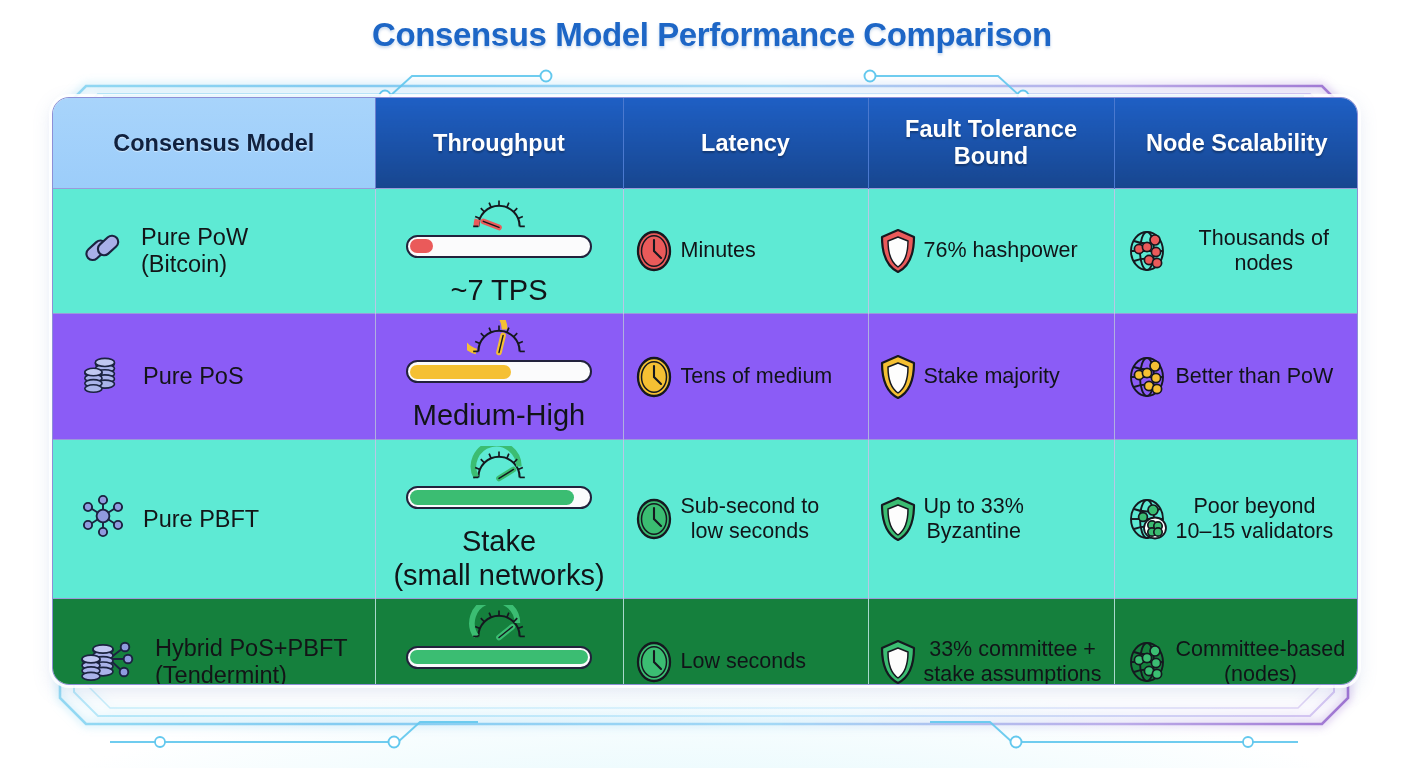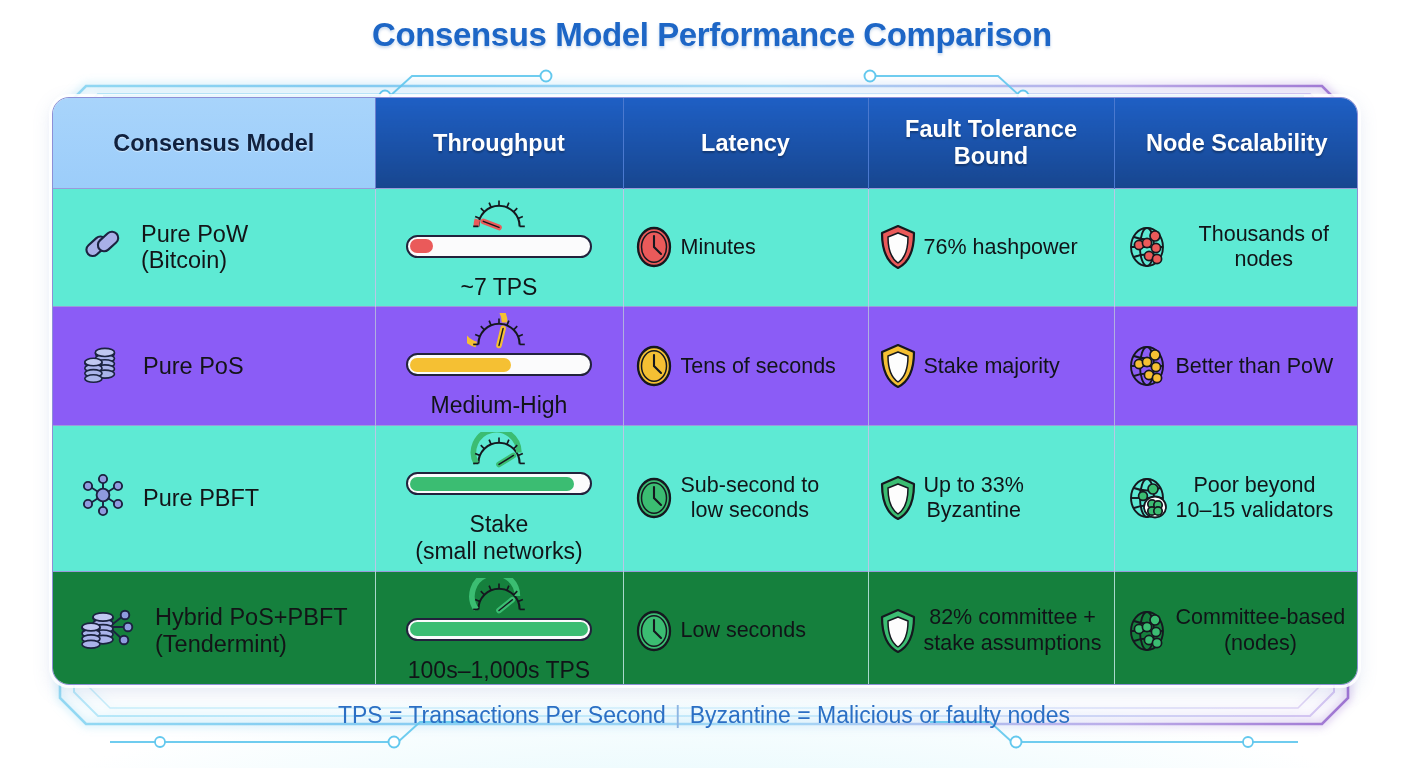--- a/index.html
+++ b/index.html
@@ -108,21 +108,21 @@
   .gauge { margin-bottom: -2px; }
   .bar-outer {
     width: 186px; height: 23px;
     border: 2.6px solid #22223c;
     border-radius: 13px;
     background: #fbfbfc;
     padding: 2.3px;
     overflow: hidden;
   }
   .bar-fill { height: 100%; border-radius: 10px; }
-  .meter-label { margin-top: 16px; font-size: 23px; white-space: pre-line; line-height: 1.16; }
+  .meter-label { margin-top: 16px; font-size: 29px; white-space: pre-line; line-height: 1.16; }
 
   
   #legend {
     position: absolute; top: 702px; left: 0; width: 1408px;
     text-align: center;
     font-size: 23px;
     color: #2b6fc4;
   }
   #legend .sep { color: #8fb6e2; margin: 0 9px; font-weight: 300; }
 </style>
@@ -342,21 +342,21 @@
         <span class="meter-label cell-txt">Medium-High</span>
       </div>
     </td>
     <td>
       <div class="cell-stack">
         <span class="glyph"><svg width="46" height="50" viewBox="0 0 46 50">
         <ellipse cx="23" cy="25" rx="16" ry="19" fill="#f5c033" stroke="#15181f" stroke-width="2.3"></ellipse>
         <ellipse cx="23" cy="25" rx="12.5" ry="15.2" fill="none" stroke="#15181f" stroke-width="1.5"></ellipse>
         <path d="M23 14 L23 25 L30 32" fill="none" stroke="#15181f" stroke-width="2.1" stroke-linecap="round"></path>
                   </svg></span>
-        <span class="cell-txt">Tens of seconds</span>
+        <span class="cell-txt">Tens of medium</span>
       </div>
     </td>
     <td>
       <div class="cell-stack">
         <span class="glyph"><svg width="44" height="50" viewBox="0 0 44 50">
         <path d="M22 4 L38 11 C38 30 32 41 22 46 C12 41 6 30 6 11 Z" fill="#f5c033" stroke="#15181f" stroke-width="2.2" stroke-linejoin="round"></path>
         <path d="M22 11 L32 15 C32 29 28 37 22 41 C16 37 12 29 12 15 Z" fill="#fdfdfd" stroke="#15181f" stroke-width="1.5" stroke-linejoin="round"></path>
                   </svg></span>
         <span class="cell-txt">Stake majority</span>
       </div>
@@ -545,21 +545,21 @@
                   </svg></span>
         <span class="cell-txt">Low seconds</span>
       </div>
     </td>
     <td>
       <div class="cell-stack">
         <span class="glyph"><svg width="44" height="50" viewBox="0 0 44 50">
         <path d="M22 4 L38 11 C38 30 32 41 22 46 C12 41 6 30 6 11 Z" fill="#3bbd72" stroke="#15181f" stroke-width="2.2" stroke-linejoin="round"></path>
         <path d="M22 11 L32 15 C32 29 28 37 22 41 C16 37 12 29 12 15 Z" fill="#fdfdfd" stroke="#15181f" stroke-width="1.5" stroke-linejoin="round"></path>
                   </svg></span>
-        <span class="cell-txt">82% committee +
+        <span class="cell-txt">33% committee +
 stake assumptions</span>
       </div>
     </td>
     <td>
       <div class="cell-stack">
         <span class="glyph"><svg width="50" height="48" viewBox="0 0 50 48">
     <g fill="none" stroke="#15181f" stroke-width="1.9">
       <ellipse cx="25" cy="24" rx="16" ry="19"></ellipse>
       <ellipse cx="25" cy="24" rx="7" ry="19"></ellipse>
       <line x1="9" y1="24" x2="41" y2="24"></line>
@@ -577,17 +577,14 @@
                   </svg></span>
         <span class="cell-txt">Committee-based
 (nodes)</span>
       </div>
     </td>
           </tr>
         </tbody>
     </table>
   </div>
 
-  <div id="legend">
-    <span>TPS = Transactions Per Second</span><span class="sep">|</span><span>Byzantine = Malicious or faulty nodes</span>
-  </div>
 
 </div>
 
 </body></html>

